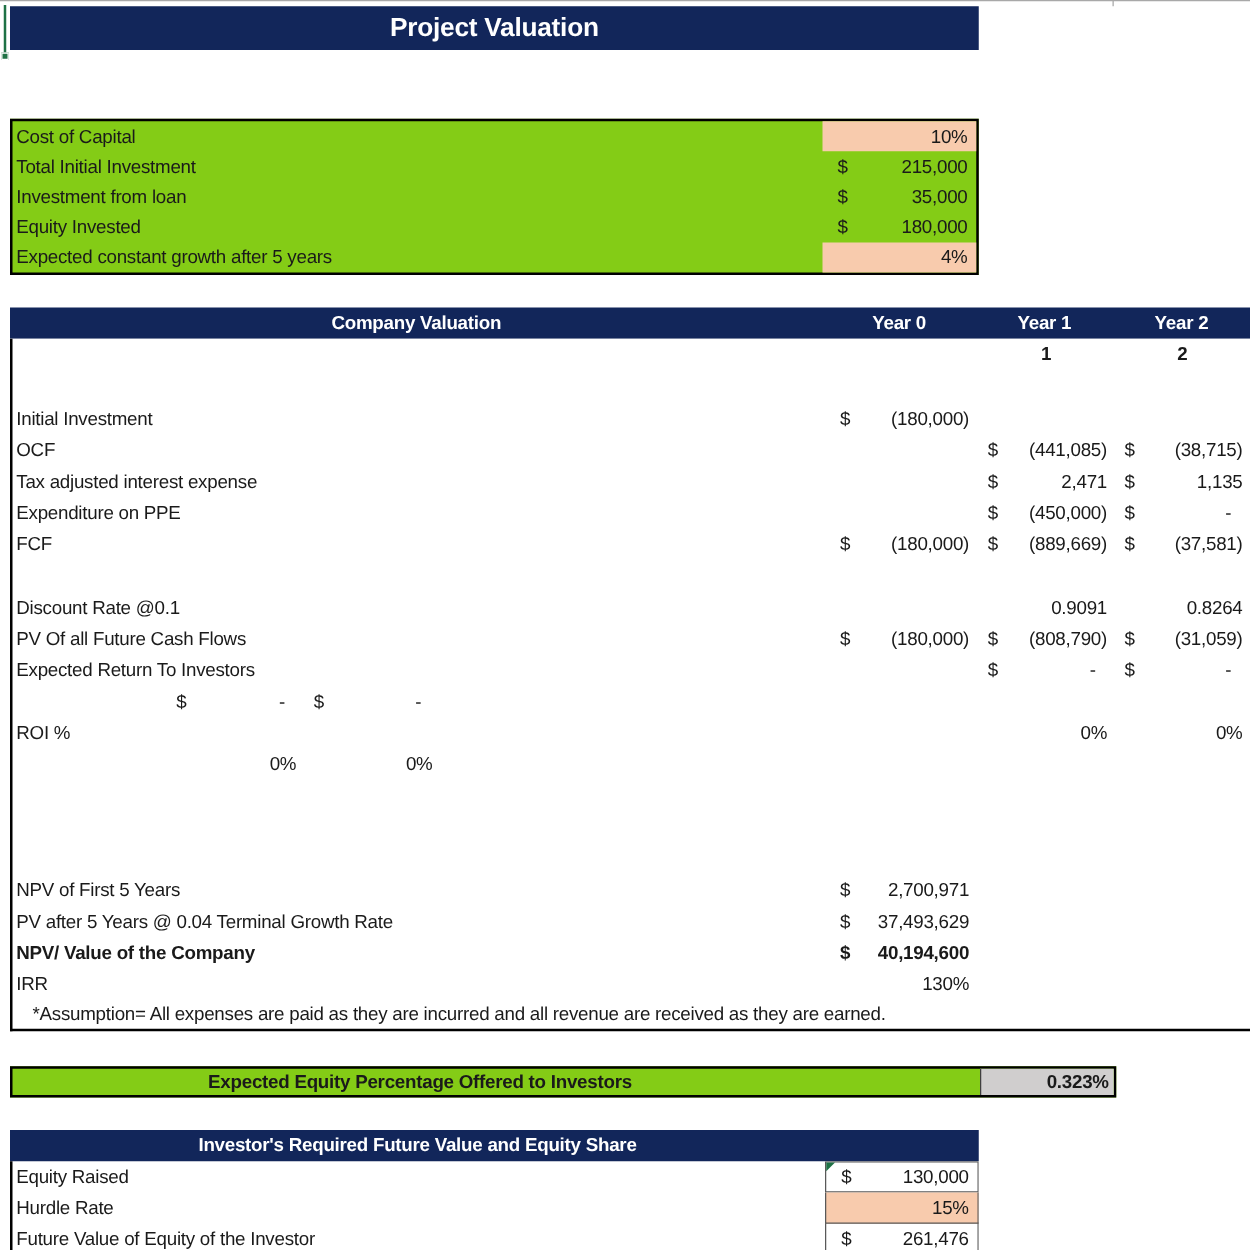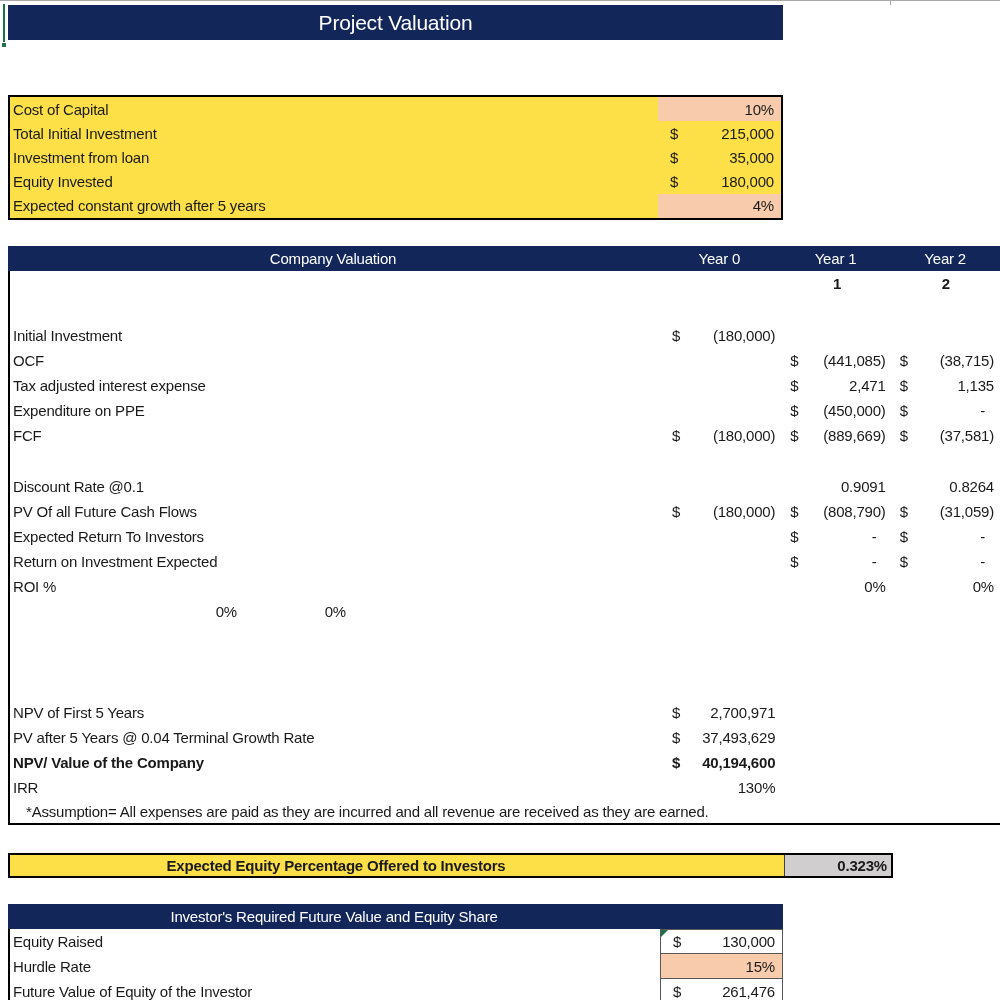--- a/index.html
+++ b/index.html
@@ -7,25 +7,25 @@
     font-family:"Liberation Sans", sans-serif; color:#1a1a1a; letter-spacing:-0.2px; }
   .abs { position:absolute; }
 
   
   .gridline-top { left:0; top:0; width:1000px; height:1px; background:#a8a8a8; }
   .gridline-tick { left:890px; top:0; width:1px; height:5px; background:#a8a8a8; }
   .sel-line { left:3px; top:4px; width:2px; height:38px; background:#1e7145; }
   .sel-handle { left:1px; top:42px; width:6px; height:6px; background:#1e7145; border:1px solid #fff; }
 
   
-  .banner { background:#12265a; color:#fff; font-weight:normal; display:flex; align-items:center; }
+  .banner { background:#12265a; color:#fff; font-weight:bold; display:flex; align-items:center; }
   .title-bar { left:8px; top:5px; width:775px; height:35px; justify-content:center; font-size:21px; }
 
   
-  .boxed { border:2px solid #000; background:#fde047; }
+  .boxed { border:2px solid #000; background:#84cc16; }
   .row { display:flex; align-items:center; height:25px; font-size:15px; }
   .lbl { flex:1; padding-left:3px; white-space:nowrap; overflow:hidden; }
   .vcell { width:123px; height:100%; display:flex; align-items:center; justify-content:space-between;
            padding:0 7px 0 12px; }
   .vcell .num { margin-left:auto; }
   .hl { background:#f8cbad; }
   .num { white-space:nowrap; }
 
   
   .assume { left:8px; top:95px; width:775px; height:125px; display:flex; flex-direction:column; }
@@ -232,21 +232,20 @@
       <span>$</span>
       <span class="num dash">-</span>
     </div>
     <div class="mcell c2">
       <span>$</span>
       <span class="num dash">-</span>
     </div>
   </div>
 
   <div class="vrow">
-    <div class="lbl">Return on Investment Expected</div>
     <div class="mcell c0"></div>
     <div class="mcell c1">
       <span>$</span>
       <span class="num dash">-</span>
     </div>
     <div class="mcell c2">
       <span>$</span>
       <span class="num dash">-</span>
     </div>
   </div>

